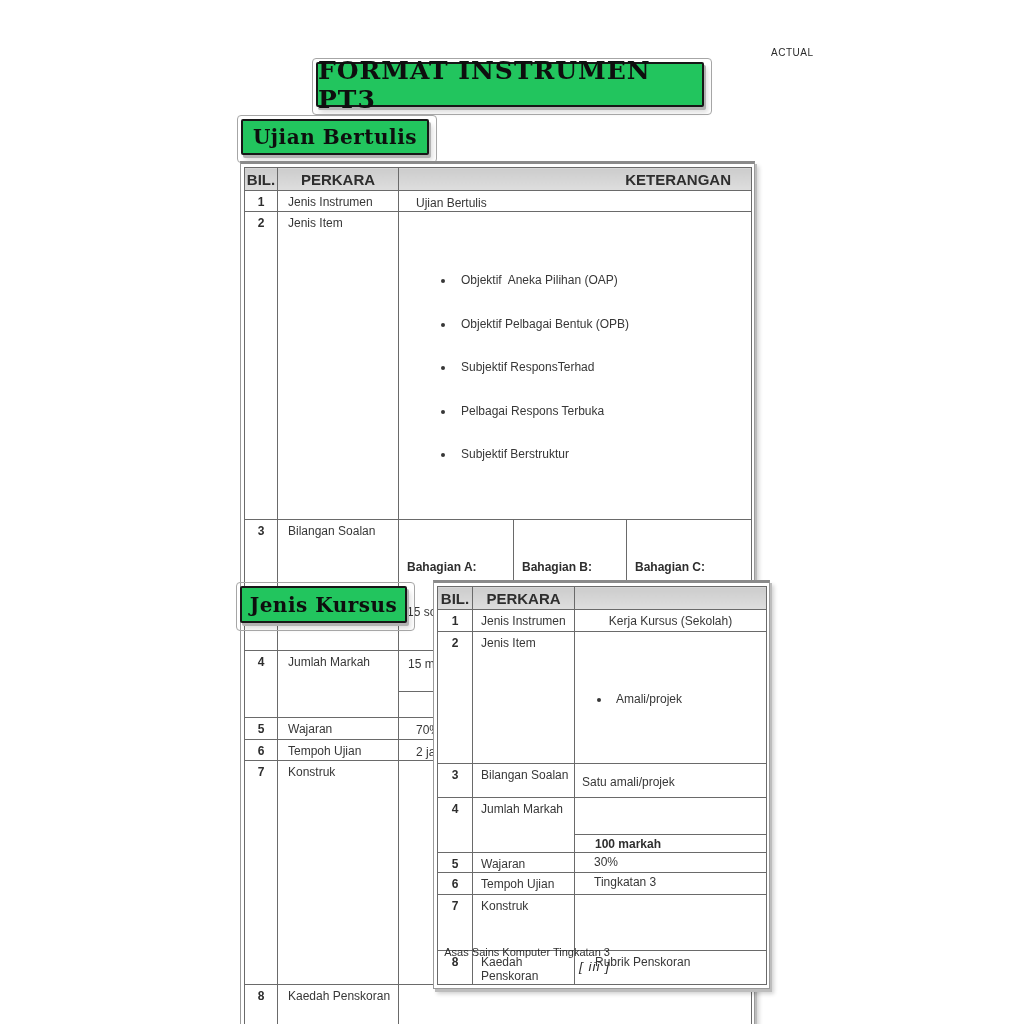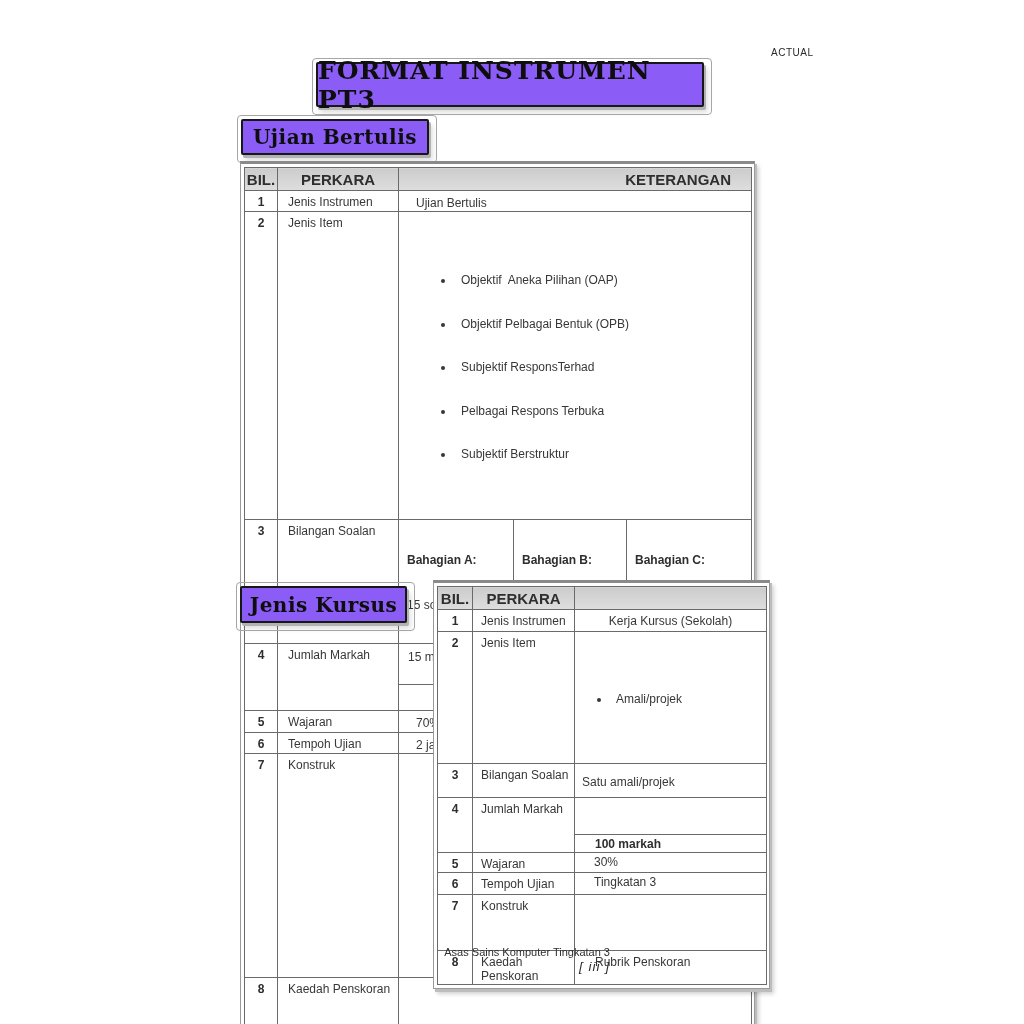--- a/index.html
+++ b/index.html
@@ -10,21 +10,21 @@
   }
 
   
   .corner-label {
     position:absolute; left:771px; top:47px; font-size:10px; letter-spacing:.5px;
     color:#2a2a2a;
   }
 
   
   .plaque {
-    position:absolute; background:#8b5cf6; border:2px solid #171717; border-radius:2px;
+    position:absolute; background:#22c55e; border:2px solid #171717; border-radius:2px;
     box-shadow:2px 3px 0 #b2b2b2, 4px 6px 5px rgba(0,0,0,.12);
     display:flex; align-items:center; justify-content:center;
     font-family:"DejaVu Serif","Liberation Serif",serif; font-weight:bold; color:#0e0e0e;
   }
   .plaque::after {
     content:""; position:absolute; top:-6px; left:-6px; right:-10px; bottom:-10px;
     border:1px solid #a6a6a6; border-radius:4px; pointer-events:none;
   }
   .plaque-title { left:316px; top:62px; width:384px; height:41px; font-size:25px; letter-spacing:1px; }
   .plaque-sub1  { left:241px; top:119px; width:184px; height:32px; font-size:20px; letter-spacing:.5px; }
@@ -51,21 +51,21 @@
   .bil  { text-align:center; font-weight:bold; padding-top:4px; color:#2e2e2e; }
   .perk { padding:4px 2px 0 10px; }
   .val  { padding:5px 2px 0 17px; }
   ul.blist { margin:0; padding:5px 0 0 56px; list-style:disc; }
   ul.blist li { line-height:15.5px; padding-left:6px; }
   .two-col { display:flex; padding-top:10px; }
   .two-col ul { margin:0; list-style:disc; }
   .two-col ul.c1 { width:190px; padding-left:64px; }
   .two-col ul.c2 { flex:1; padding-left:40px; }
   .two-col li { line-height:15px; padding-left:6px; }
-  .bcell { padding:3px 2px 0 8px; line-height:15px; }
+  .bcell { padding:10px 2px 0 8px; line-height:15px; }
   .bcell .t { font-weight:bold; color:#2e2e2e; }
   .mk { padding:6px 2px 0 9px; }
   .total1 { font-weight:bold; text-align:center; vertical-align:middle; color:#2e2e2e; }
 
   
   .t2-perk { padding:4px 2px 0 8px; }
   .t2-center { text-align:center; padding-top:4px; }
   ul.blist2 { margin:0; padding:4px 0 0 36px; list-style:disc; }
   ul.blist2 li { line-height:15px; padding-left:5px; }
   .t2-low { padding:11px 2px 0 7px; }

